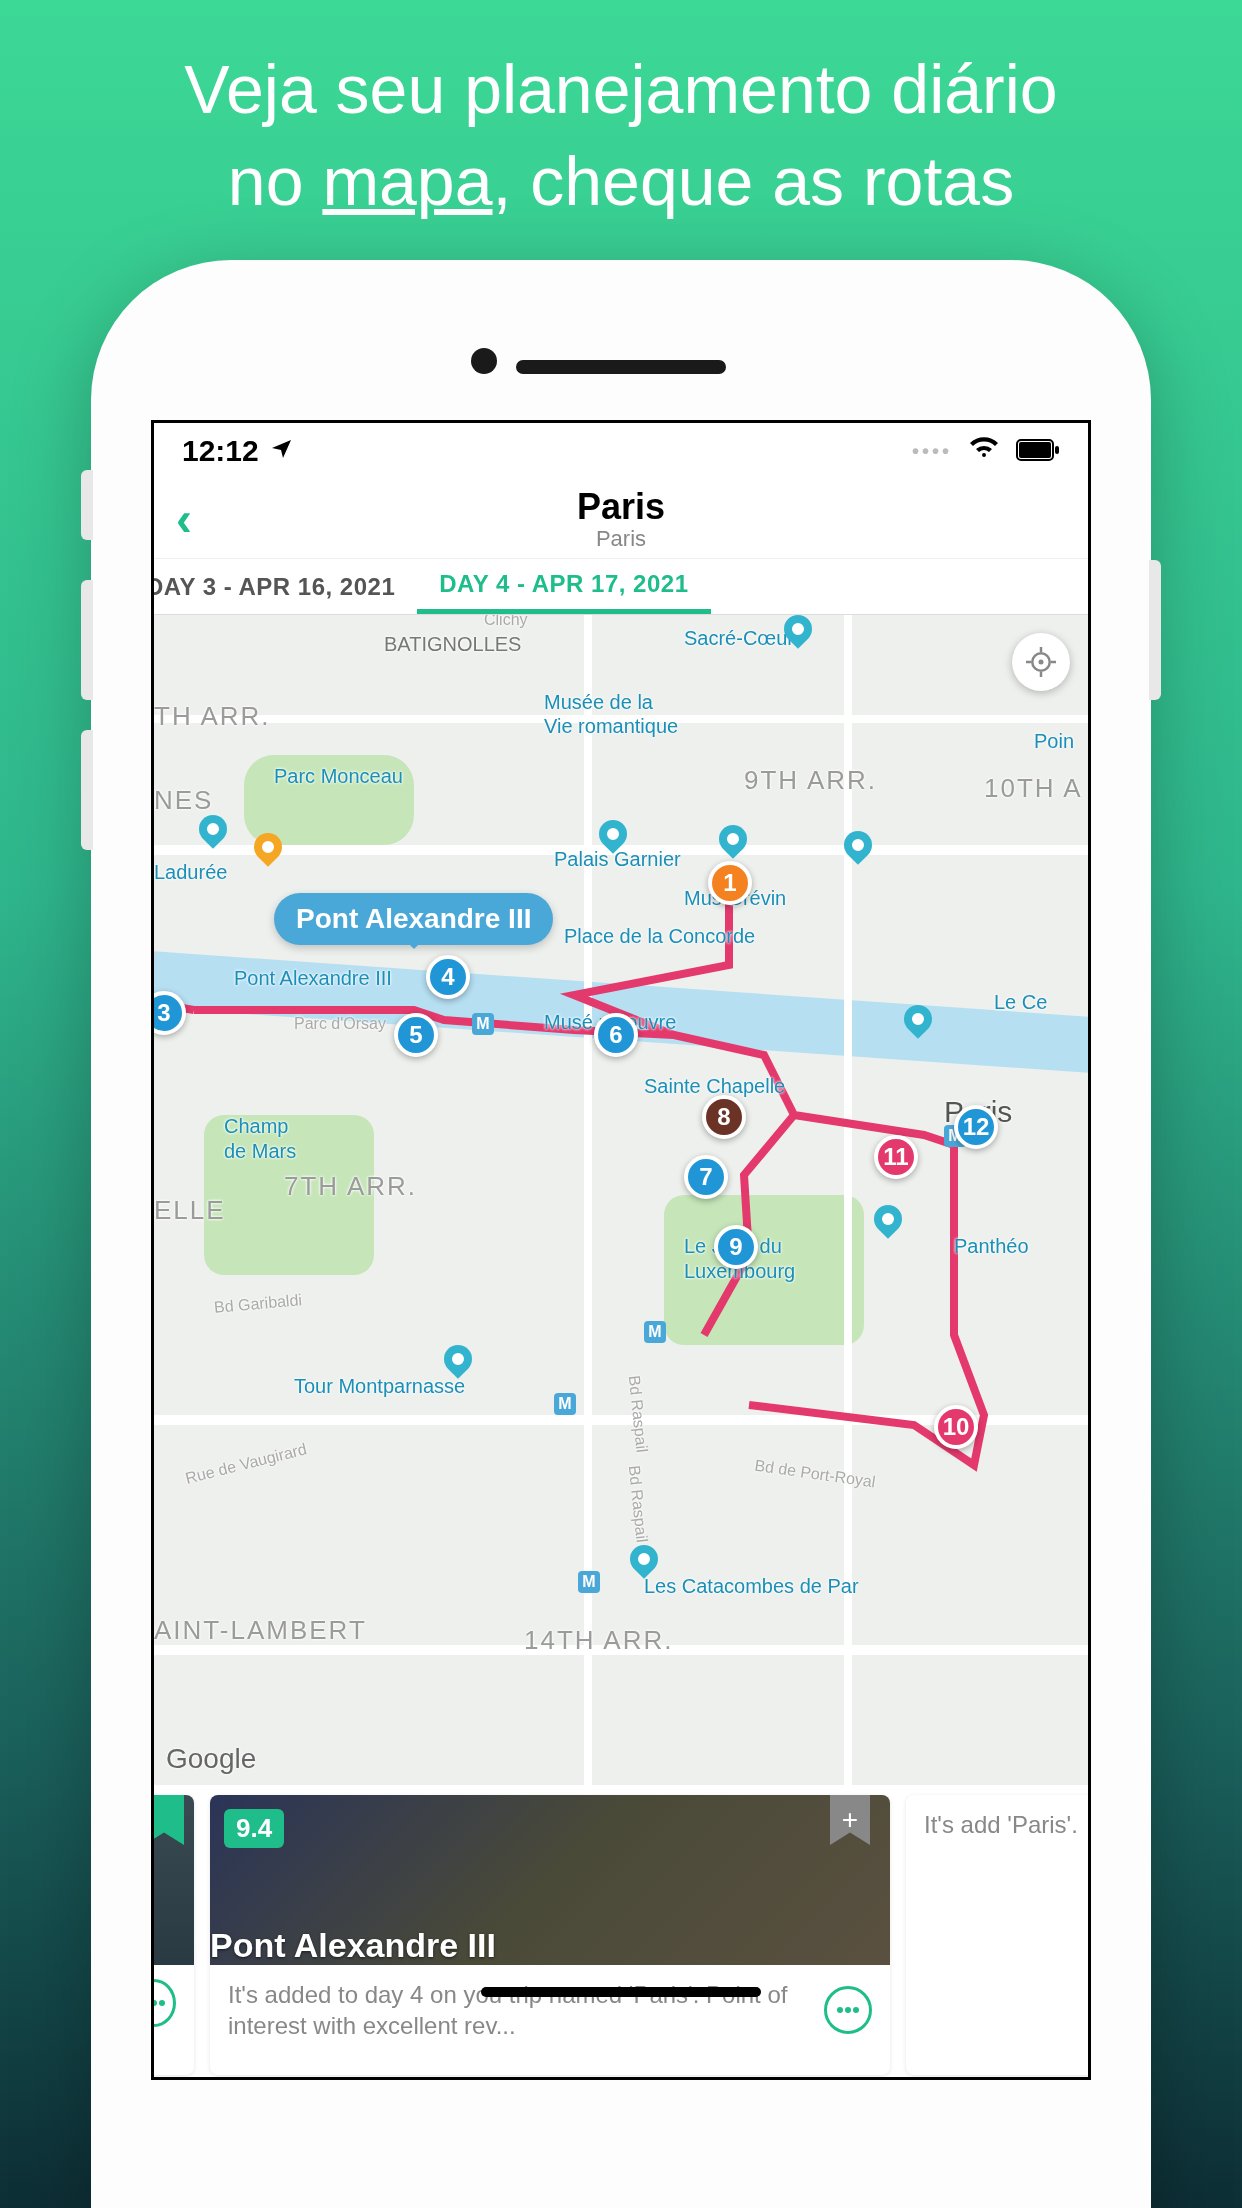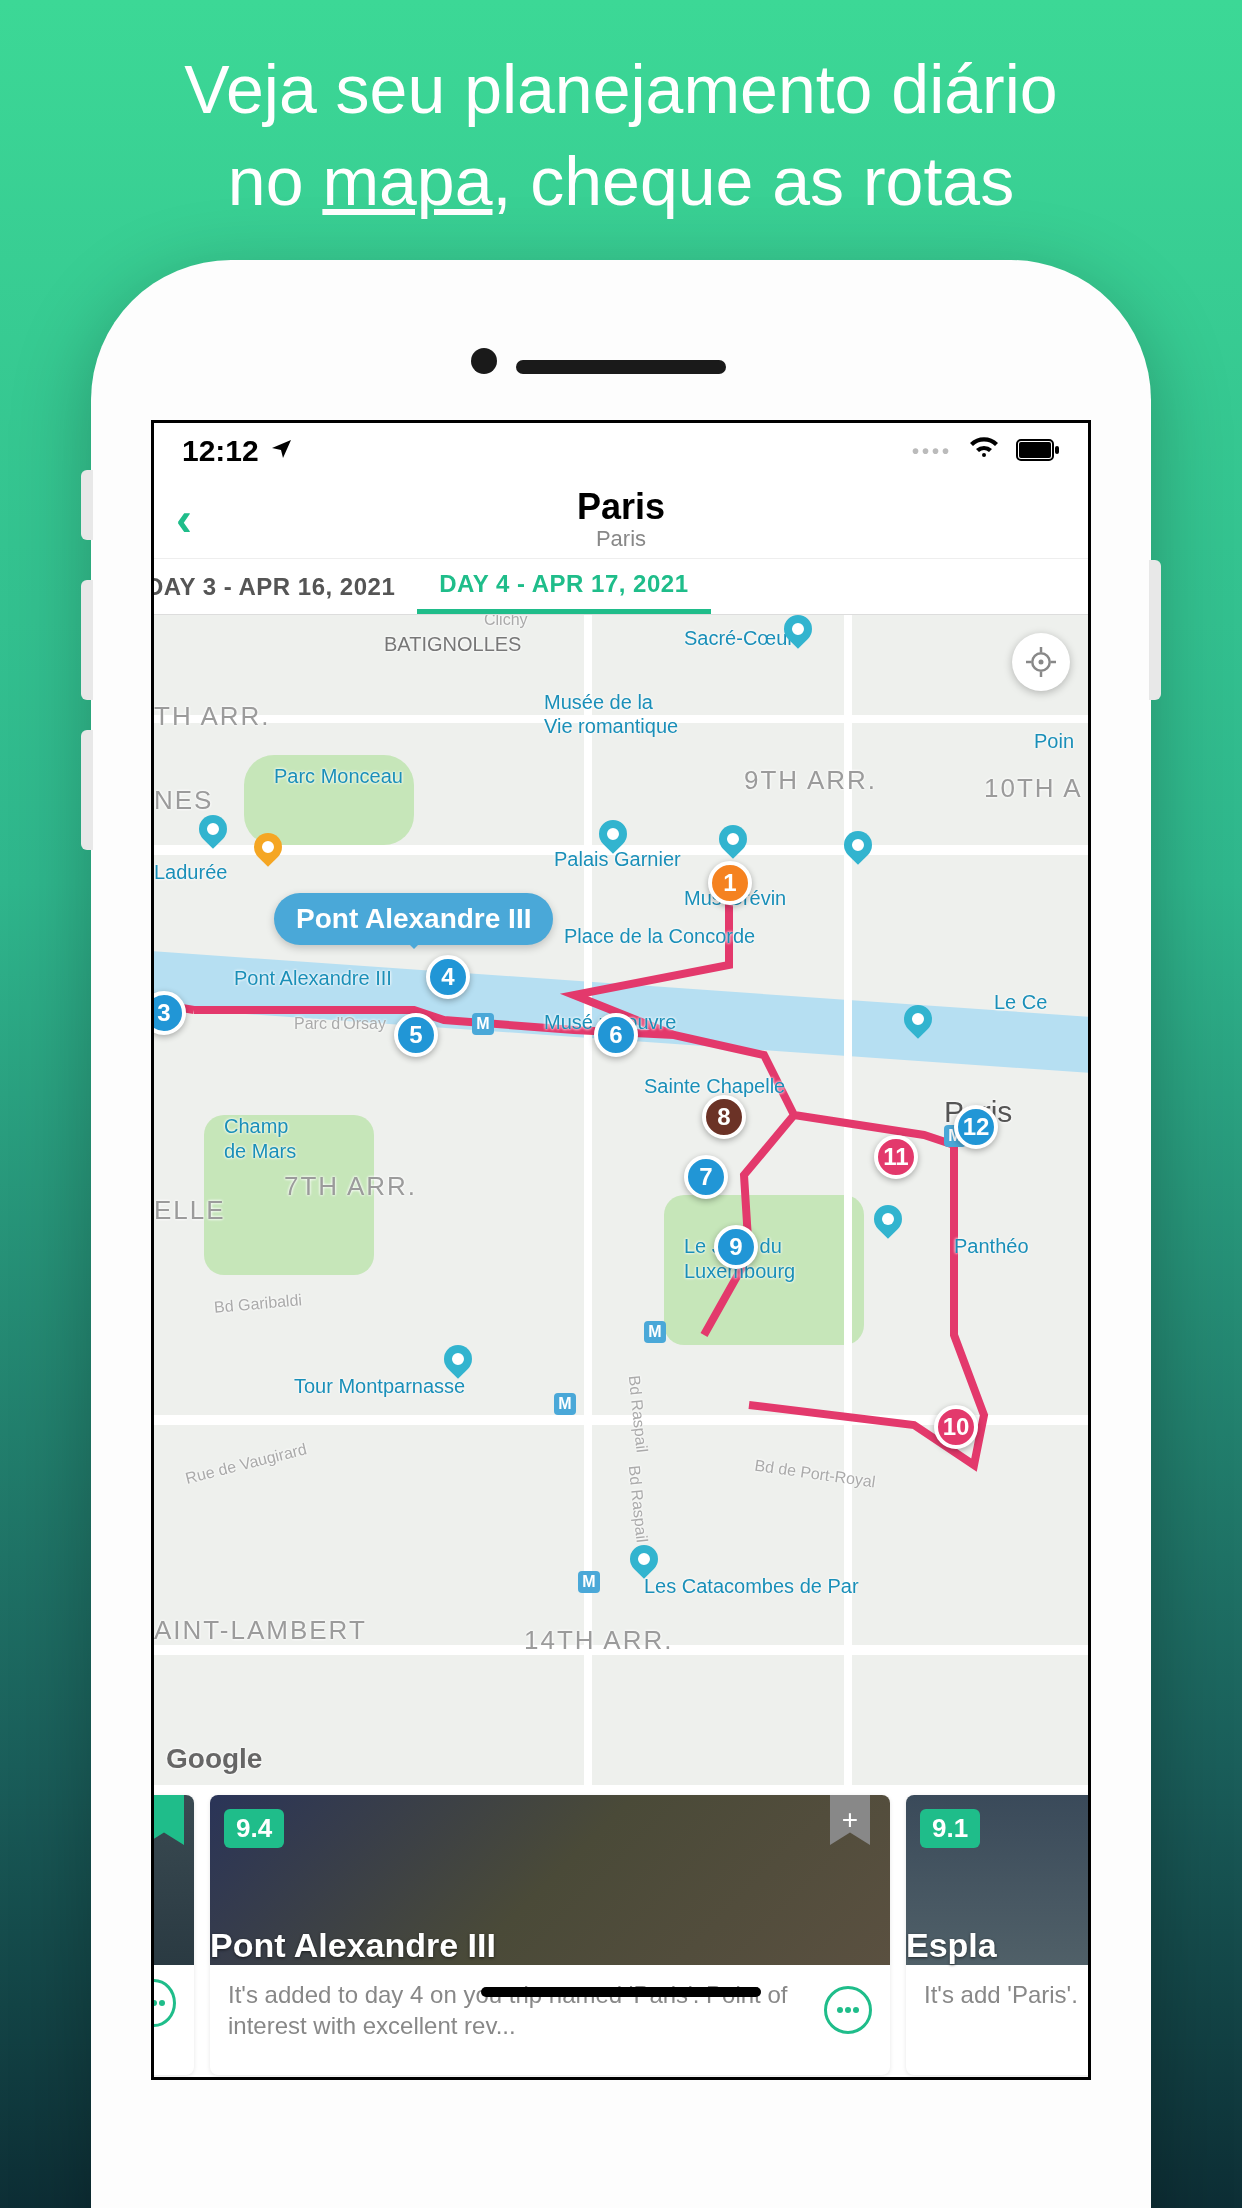--- a/index.html
+++ b/index.html
@@ -131,21 +131,21 @@
 }
 .locate-btn {
   position:absolute; top:18px; right:18px;
   width:58px; height:58px; background:#fff; border-radius:50%;
   box-shadow:0 2px 8px rgba(0,0,0,0.25);
   display:flex; align-items:center; justify-content:center;
   color:#666;
 }
 .google-logo {
   position:absolute; bottom:10px; left:12px;
-  font-size:28px; font-weight:700; color:#666;
+  font-size:28px; font-weight:400; color:#666;
   text-shadow:0 0 3px #fff,0 0 3px #fff;
 }
 .cards {
   height: 300px;
   display:flex; gap:16px;
   padding:10px 0 10px 0;
 }
 .card {
   flex:0 0 auto;
   background:#fff;
@@ -382,24 +382,20 @@
             <svg width="24" height="8" viewBox="0 0 24 8">
                 <circle cx="4" cy="4" r="3" fill="#1fbd8a"></circle>
                 <circle cx="12" cy="4" r="3" fill="#1fbd8a"></circle>
                 <circle cx="20" cy="4" r="3" fill="#1fbd8a"></circle>
               </svg>
           </div>
         </div>
       </div>
 
       <div class="card next">
-        <div class="card-img" style="background:linear-gradient(#3a4a5a,#506068)">
-          <div class="rating-badge">9.1</div>
-          <div class="card-title">Espla</div>
-        </div>
         <div class="card-body">
           <div class="card-desc">It's add 'Paris'. </div>
         </div>
       </div>
     </div>
 
     <div class="home-indicator"></div>
   </div>
 
 </div>

